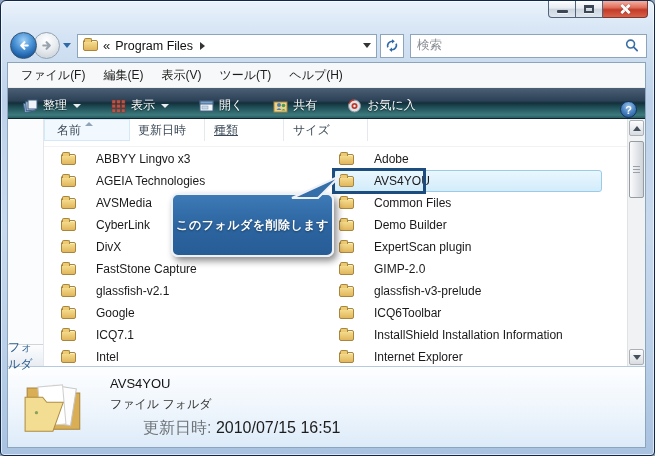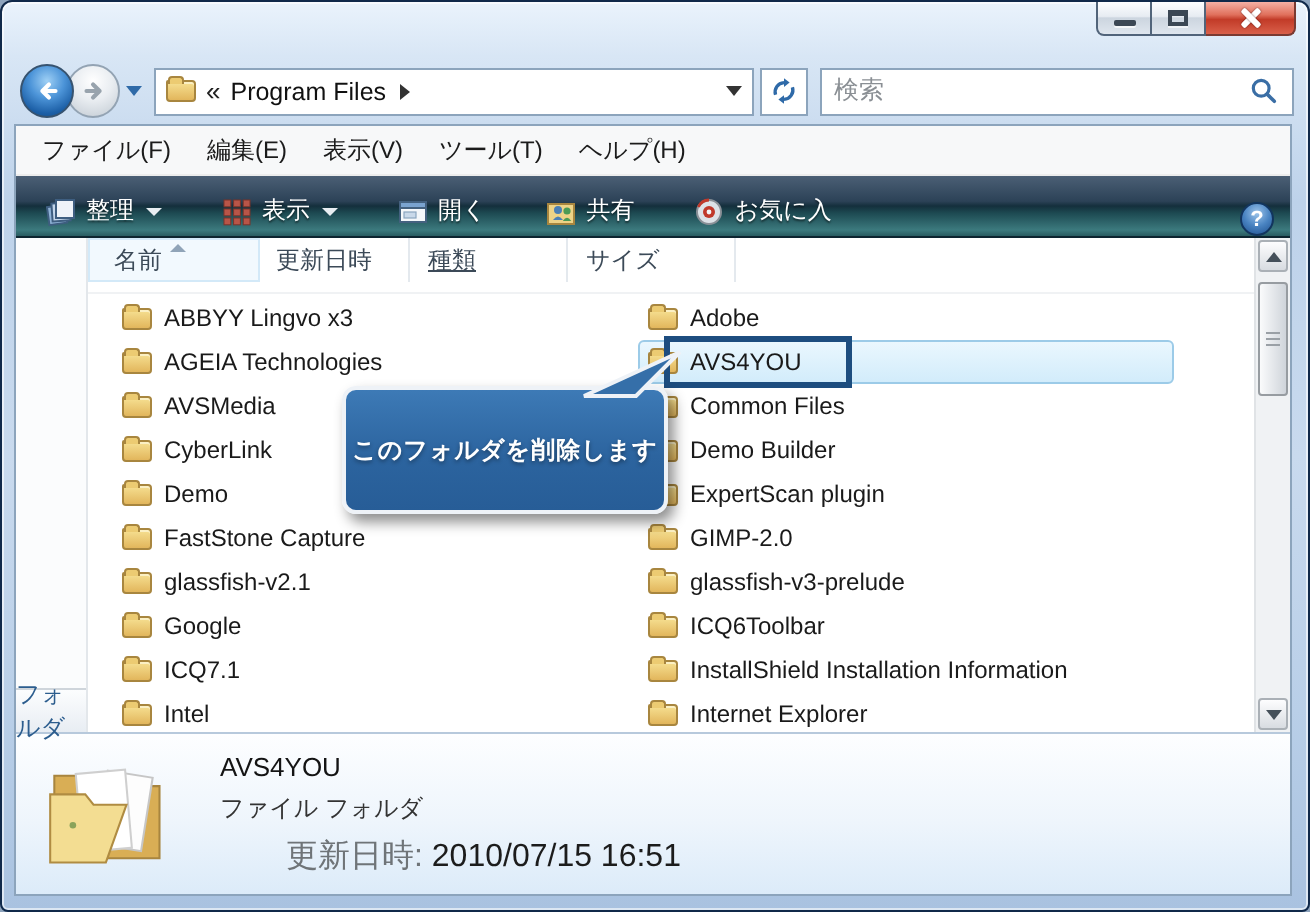--- a/index.html
+++ b/index.html
@@ -66,22 +66,22 @@
   .colheaders{ position:absolute; top:0; left:0; right:0; height:28px; background:#fff; border-bottom:1px solid #f0f2f4; display:flex; }
   .ch{ position:relative; height:22px; font-size:12px; color:#3c4a58; display:flex; align-items:center; border-right:1px solid #e4e9ee; cursor:pointer;}
   .ch.name{ width:86px; padding-left:12px; background:#f2f9fe; border:1px solid #d3e9f8; }
   .ch.mod{ width:75px; padding-left:8px; }
   .ch.type{ width:79px; padding-left:9px;text-decoration:underline; }
   .ch.size{ width:84px; padding-left:9px; }
   .sort-asc{ position:absolute; top:2px; left:40px; width:0; height:0; border-left:4px solid transparent; border-right:4px solid transparent; border-bottom:4px solid #90a4b8; }
 
   ul.col{ position:absolute; top:29px; list-style:none; }
   ul.colL{ left:12px; width:253px; }
-  ul.colR{ left:275px; width:268px; }
-  .li{ height:22px; display:flex; align-items:center; gap:6px; padding:0 4px; border:1px solid transparent; cursor:pointer; }
+  ul.colR{ left:290px; width:268px; }
+  .li{ height:22px; display:flex; align-items:center; gap:20px; padding:0 4px; border:1px solid transparent; cursor:pointer; }
   .li .fn{ font-size:12px; color:#1a1a1a; white-space:nowrap; }
   .li.selected{ background:linear-gradient(180deg,#eaf7fe,#d2ecfb); border-color:#9ccbe8; border-radius:3px; }
 
   
   .fi{ position:relative; width:15px; height:11px; flex:0 0 15px; background:linear-gradient(180deg,#f6e092,#e2b65c); border:1px solid #a8863f; border-radius:1px 2px 2px 2px; box-shadow:inset 0 1px 0 #fbf0c4; }
   .fi::before{ content:""; position:absolute; top:-3px; left:0px; width:6px; height:3px; background:#eccb72; border:1px solid #a8863f; border-bottom:none; border-radius:2px 2px 0 0; }
 
   
   .vscroll{ width:18px; background:#f0f2f4; border-left:1px solid #e0e3e6; position:relative; }
   .sc-btn{ position:absolute; left:1px; right:1px; height:16px; border:1px solid #aab0b6; border-radius:2px; background:linear-gradient(180deg,#fdfdfe,#d8dce1); display:flex; align-items:center; justify-content:center; cursor:pointer;}
@@ -325,21 +325,21 @@
           <li class="li">
               <span class="fi"></span>
               <span class="fn">AVSMedia</span>
             </li>
           <li class="li">
               <span class="fi"></span>
               <span class="fn">CyberLink</span>
             </li>
           <li class="li">
               <span class="fi"></span>
-              <span class="fn">Demo</span>
+              <span class="fn">DivX</span>
             </li>
           <li class="li">
               <span class="fi"></span>
               <span class="fn">FastStone Capture</span>
             </li>
           <li class="li">
               <span class="fi"></span>
               <span class="fn">glassfish-v2.1</span>
             </li>
           <li class="li">

